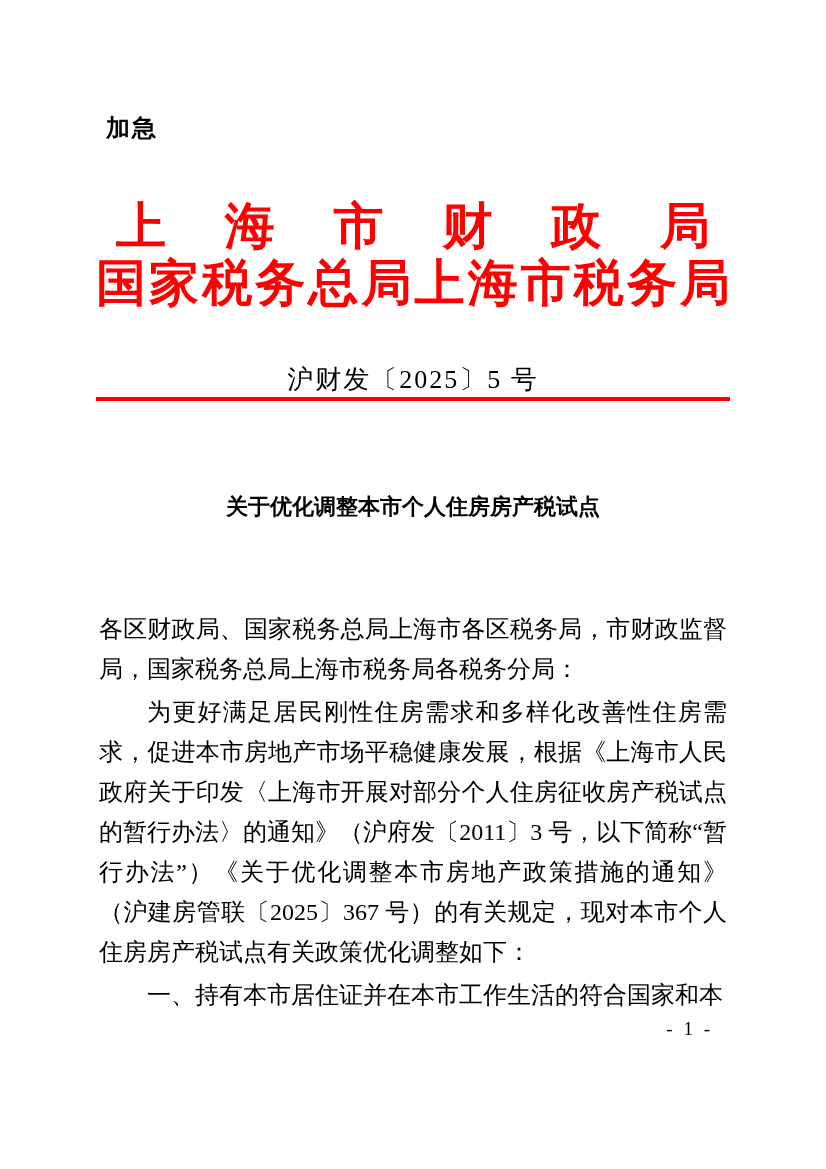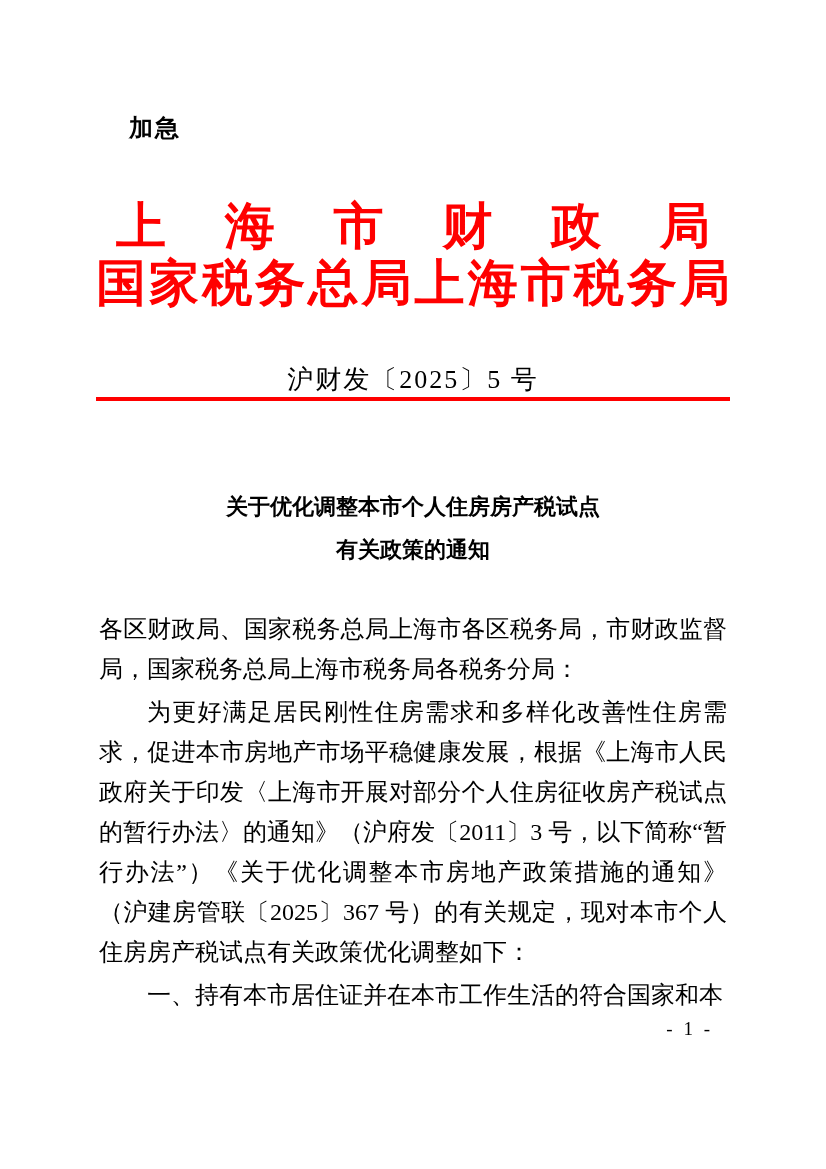--- a/index.html
+++ b/index.html
@@ -11,21 +11,21 @@
     height: 1169px;
     background: #ffffff;
     position: relative;
     overflow: hidden;
     color: var(--body-text, #000000);
     font-family: "Liberation Serif", serif;
   }
 
   .urgency {
     position: absolute;
-    left: 129px;
+    left: 106px;
     top: 112px;
     font-family: "Liberation Sans", sans-serif;
     font-weight: bold;
     font-size: 24px;
     letter-spacing: 2px;
     color: #000;
   }
 
   .org-header {
     position: absolute;
@@ -120,21 +120,20 @@
   <div class="org-line line1">上海市财政局</div>
   <div class="org-line line2">国家税务总局上海市税务局</div>
 </header>
 
 <div class="doc-number">沪财发〔2025〕5 号</div>
 
 <div class="red-rule"></div>
 
 <h1 class="doc-title">
   <span class="title-line">关于优化调整本市个人住房房产税试点</span>
-  <span class="title-line">有关政策的通知</span>
 </h1>
 
 <main class="body-text">
   <p class="para">各区财政局、国家税务总局上海市各区税务局，市财政监督局，国家税务总局上海市税务局各税务分局：</p>
   <p class="para indent">为更好满足居民刚性住房需求和多样化改善性住房需求，促进本市房地产市场平稳健康发展，根据《上海市人民政府关于印发〈上海市开展对部分个人住房征收房产税试点的暂行办法〉的通知》（沪府发〔2011〕3 号，以下简称“暂行办法”）《关于优化调整本市房地产政策措施的通知》（沪建房管联〔2025〕367 号）的有关规定，现对本市个人住房房产税试点有关政策优化调整如下：</p>
   <p class="para indent">一、持有本市居住证并在本市工作生活的符合国家和本</p>
 </main>
 
 <div class="page-number">- 1 -</div>
 

